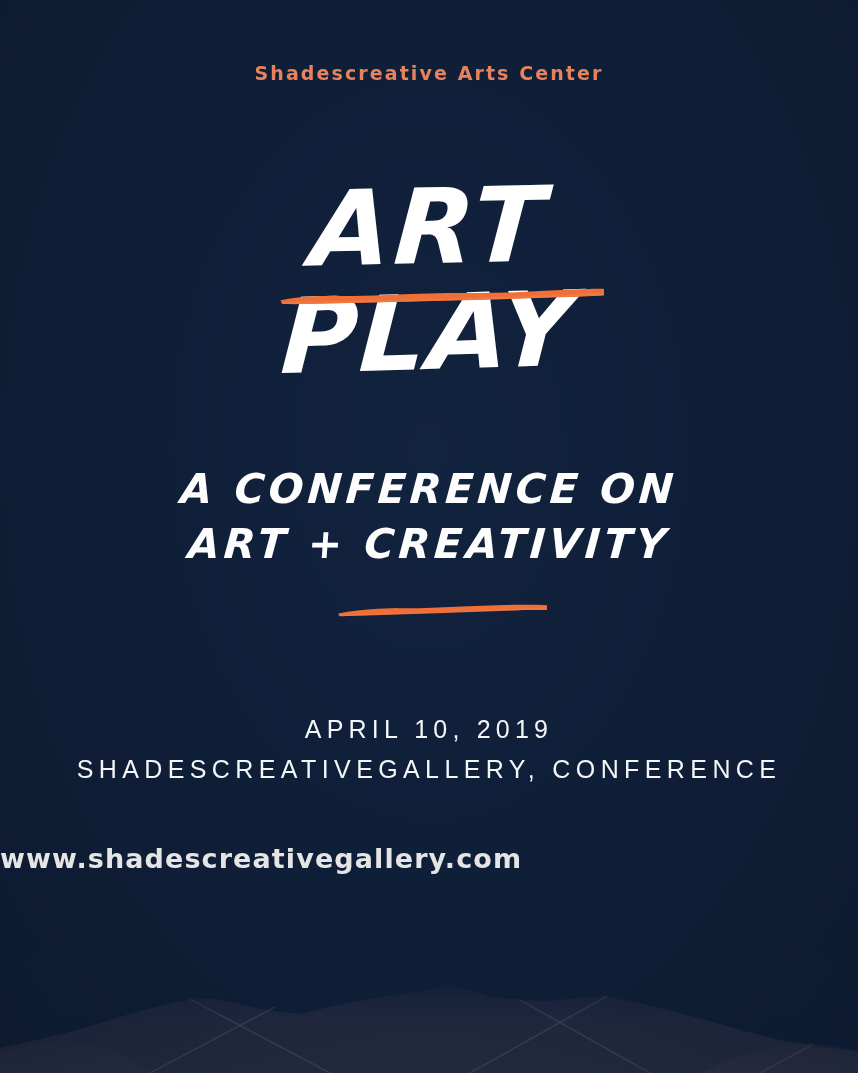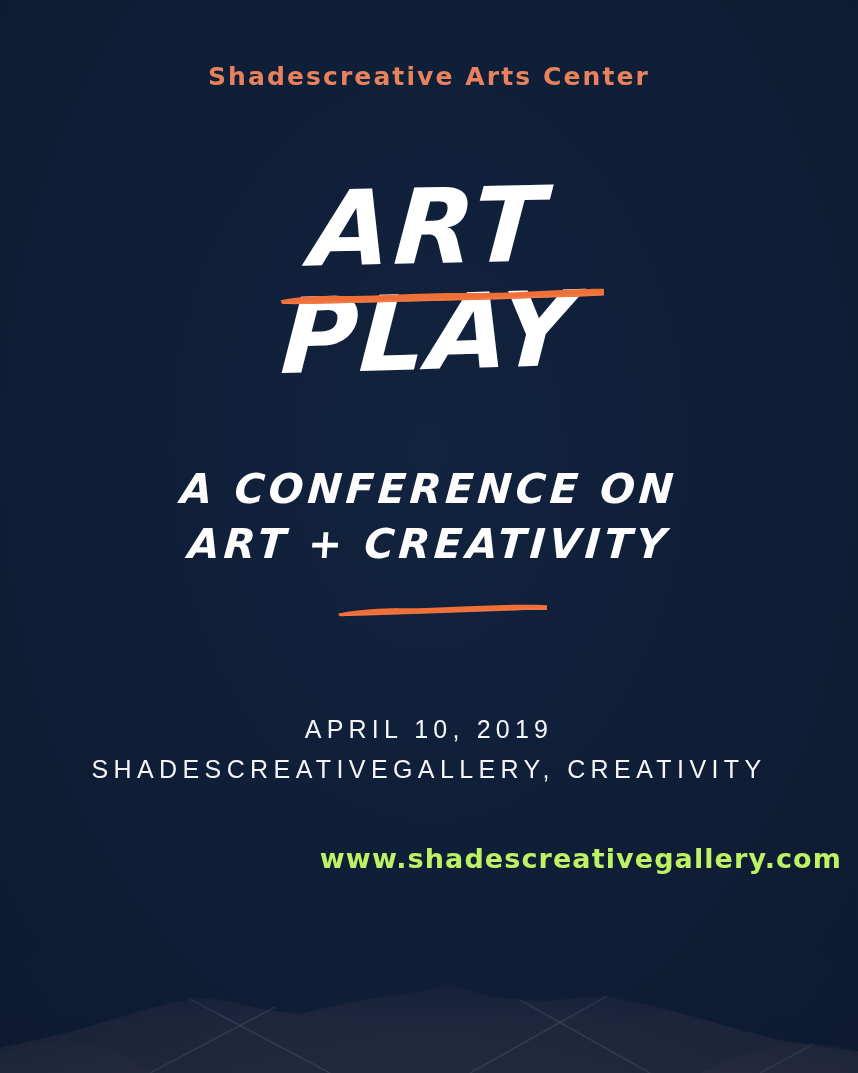--- a/index.html
+++ b/index.html
@@ -40,21 +40,21 @@
     height: 1073px;
     z-index: 5;
   }
 
   .org-name {
     position: absolute;
     top: 62px;
     left: 0; right: 0;
     text-align: center;
     color: #e8825d;
-    font-size: 25px;
+    font-size: 19px;
     font-weight: bold;
     letter-spacing: 2.1px;
     font-family: "DejaVu Sans", sans-serif;
   }
 
   
   .title-block {
     position: absolute;
     top: 178px;
     left: 0; right: 0;
@@ -126,22 +126,22 @@
     color: #f4f6f8;
     font-size: 25px;
     letter-spacing: 5.4px;
     font-family: "Liberation Sans", sans-serif;
   }
 
   .website {
     position: absolute;
     top: 843px;
     left: 0; right: 16px;
-    text-align: right;
-    color: #bef264;
+    text-align: left;
+    color: #e5e5e5;
     font-size: 27px;
     font-weight: bold;
     letter-spacing: 1.1px;
     font-family: "DejaVu Sans", sans-serif;
   }
 </style>
 </head>
 <body>
 
 <div id="poster">
@@ -234,18 +234,18 @@
                  C 68 17.8, 44 18.6, 24 19.6 C 14 20.1, 6 20.4, 3 20.0 Z" fill="#ef6f36"></path>
         <path d="M5 19.0 C 20 18.4, 38 17.9, 56 17.4 C 88 16.5, 120 15.4, 152 14.0
                  C 176 13.0, 196 12.0, 210 11.4 L 210 13.0
                  C 190 13.9, 166 14.9, 142 15.8 C 110 17.0, 78 18.0, 46 18.9
                  C 30 19.3, 16 19.6, 5 19.7 Z" fill="#f07d48" opacity="0.85"></path>
       </svg>
     </div>
 
     <div class="date">APRIL 10, 2019</div>
 
-    <div class="venue">SHADESCREATIVEGALLERY, CREATIVITY</div>
+    <div class="venue">SHADESCREATIVEGALLERY, CONFERENCE</div>
 
     <div class="website">www.shadescreativegallery.com</div>
 
   </div>
 </div>
 
 </body></html>

